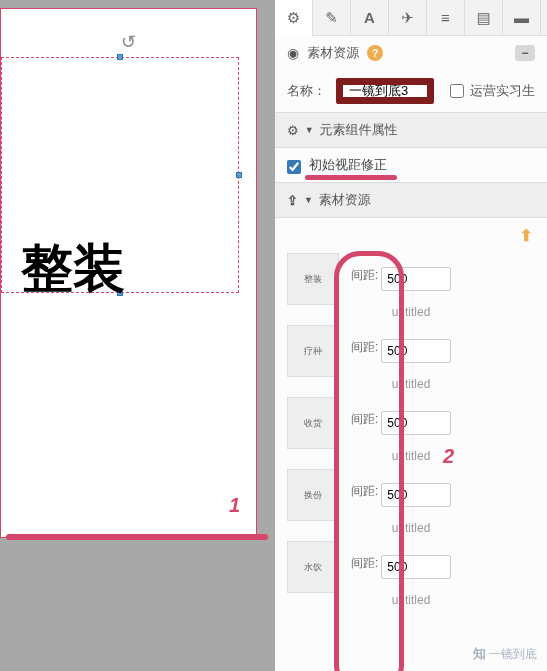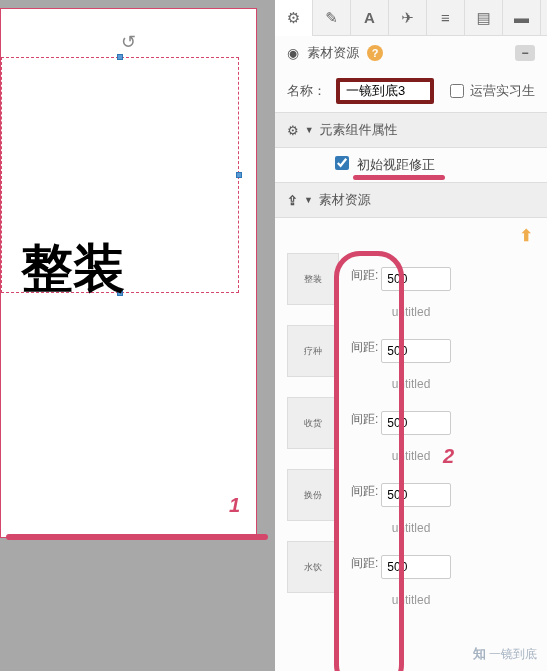--- a/index.html
+++ b/index.html
@@ -23,28 +23,28 @@
     .toolbar .tab { width: 38px; height: 36px; display: flex; align-items: center; justify-content: center; color: #666; border-right: 1px solid #ddd; font-size: 15px; }
     .toolbar .tab.active { background: #fff; }
     
     .row { display: flex; align-items: center; padding: 8px 12px; font-size: 13px; color: #555; }
     .row-head { justify-content: space-between; }
     .target-icon { font-size: 14px; margin-right: 8px; }
     .help-icon { display: inline-flex; width: 16px; height: 16px; border-radius: 50%; background: #f0ad4e; color: #fff; font-size: 11px; font-weight: bold; align-items: center; justify-content: center; margin-left: 8px; }
     .minus-btn { width: 20px; height: 16px; background: #d8d8d8; border-radius: 3px; display: flex; align-items: center; justify-content: center; color: #555; font-size: 12px; font-weight: bold; }
     
     .name-row { gap: 10px; }
-    .name-input { width: 98px; height: 26px; border: 4px solid #7f1d1d; border-radius: 2px; padding: 0 6px; font-size: 13px; }
+    .name-input { width: 98px; height: 26px; border: 7px solid #7f1d1d; border-radius: 2px; padding: 0 6px; font-size: 13px; }
     .checkbox-wrap { display: flex; align-items: center; gap: 6px; margin-left: auto; font-size: 13px; }
     .checkbox-wrap input { width: 14px; height: 14px; }
     
     .section-head { background: #eee; padding: 8px 12px; font-size: 13px; color: #555; display: flex; align-items: center; gap: 6px; border-top: 1px solid #ddd; border-bottom: 1px solid #ddd; }
     .section-head .caret { font-size: 9px; }
     
-    .correction-row { padding: 8px 12px; display: flex; align-items: flex-start; gap: 8px; font-size: 13px; color: #444; position: relative; margin-left: 48px; }
+    .correction-row { padding: 8px 12px; display: flex; align-items: flex-end; gap: 8px; font-size: 13px; color: #444; position: relative; }
     .correction-row input { width: 14px; height: 14px; accent-color: #337ab7; }
     .underline-annot { position: absolute; left: 30px; bottom: 2px; width: 92px; height: 5px; background: #d4476a; border-radius: 3px; }
     
     .upload-row { display: flex; justify-content: flex-end; padding: 8px 14px; }
     .upload-icon { color: #f0ad4e; font-size: 16px; font-weight: bold; }
     
     .resource-list { padding: 0 12px 12px; position: relative; }
     .res-item { margin-bottom: 6px; }
     .res-top { display: flex; align-items: center; gap: 12px; }
     .thumb { width: 52px; height: 52px; background: #eee; border: 1px solid #ddd; display: flex; align-items: center; justify-content: center; font-size: 9px; color: #666; }

